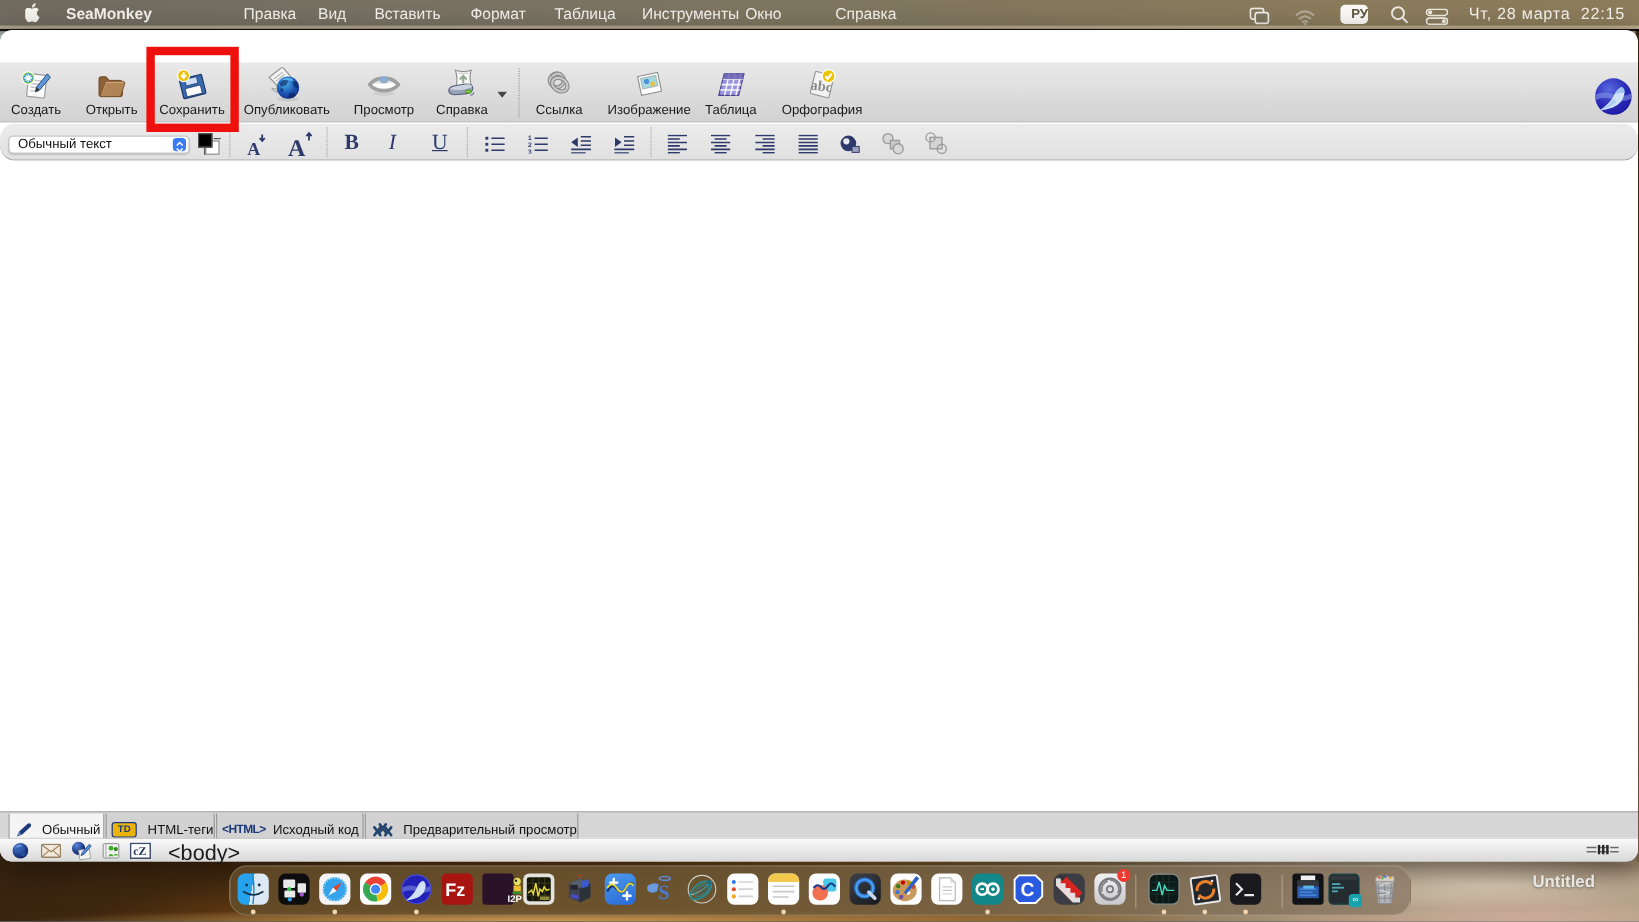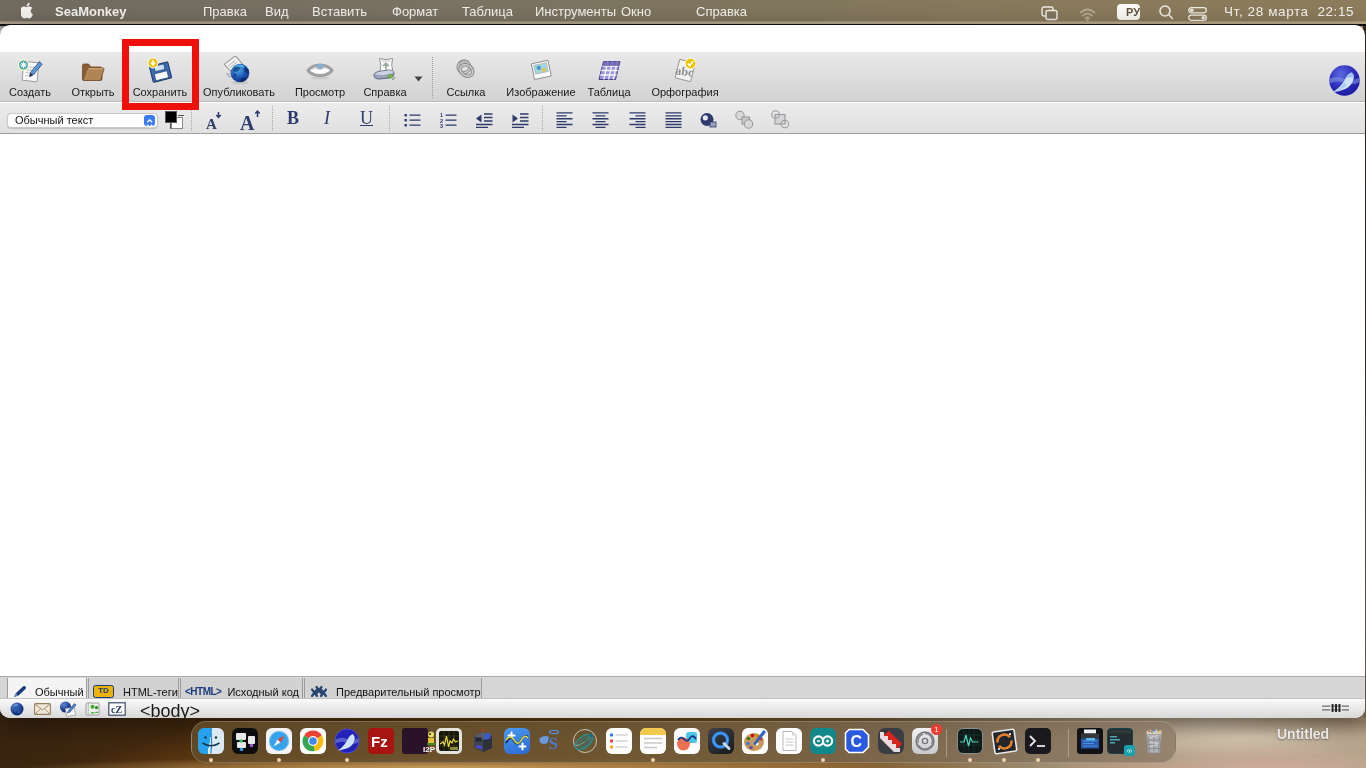--- a/index.html
+++ b/index.html
@@ -37,21 +37,21 @@
   #tl-y { left:28px; background:#f0ac3a; border:0.5px solid #d8962a; }
   #tl-g { left:48px; background:#47b83e; border:0.5px solid #38a230; }
   #wtitle { position:absolute; left:0; right:0; top:0; line-height:27px; text-align:center;
     font-size:13.5px; font-weight:bold; color:#3c3c3c; }
   #toolbar { position:absolute; left:0; top:27px; width:100%; height:50px;
     background:linear-gradient(#e9e9e9,#d2d2d2); border-bottom:1px solid #b9b9b9; }
   .tbtn { position:absolute; top:4px; width:90px; height:44px; text-align:center; }
   .tbtn svg { display:block; margin:0 auto; }
   .tbtn .lbl { display:block; font-size:11px; color:#1a1a1a; margin-top:0px; line-height:12px; }
   #formatbar { position:absolute; left:0; top:78px; width:100%; height:31px;
-    background:linear-gradient(#ececec,#e0e0e0); border-bottom:1px solid #9e9e9e; }
+    background:linear-gradient(#ececec,#e0e0e0); border-bottom:1px solid #9e9e9e;border-radius:13px; }
   #content { position:absolute; left:0; top:109px; width:100%; height:542px; background:#fff; }
   .fsep { position:absolute; top:3px; height:25px; border-left:1.5px dotted #a8a8a8; }
   .fmt { position:absolute; font-family:"Liberation Serif", serif; font-size:18px; color:#2d3a6b; }
   .fico { position:absolute; top:9px; }
   
   #tabbar { position:absolute; left:0; top:651px; width:100%; height:22px;
     background:#d6d6d6; border-top:1px solid #ababab; }
   .tab { position:absolute; top:1px; height:28px; background:#d2d2d2;
     border:1px solid #9b9b9b; border-top:none; font-size:11px; color:#111;
     display:flex; align-items:center; white-space:nowrap; }

